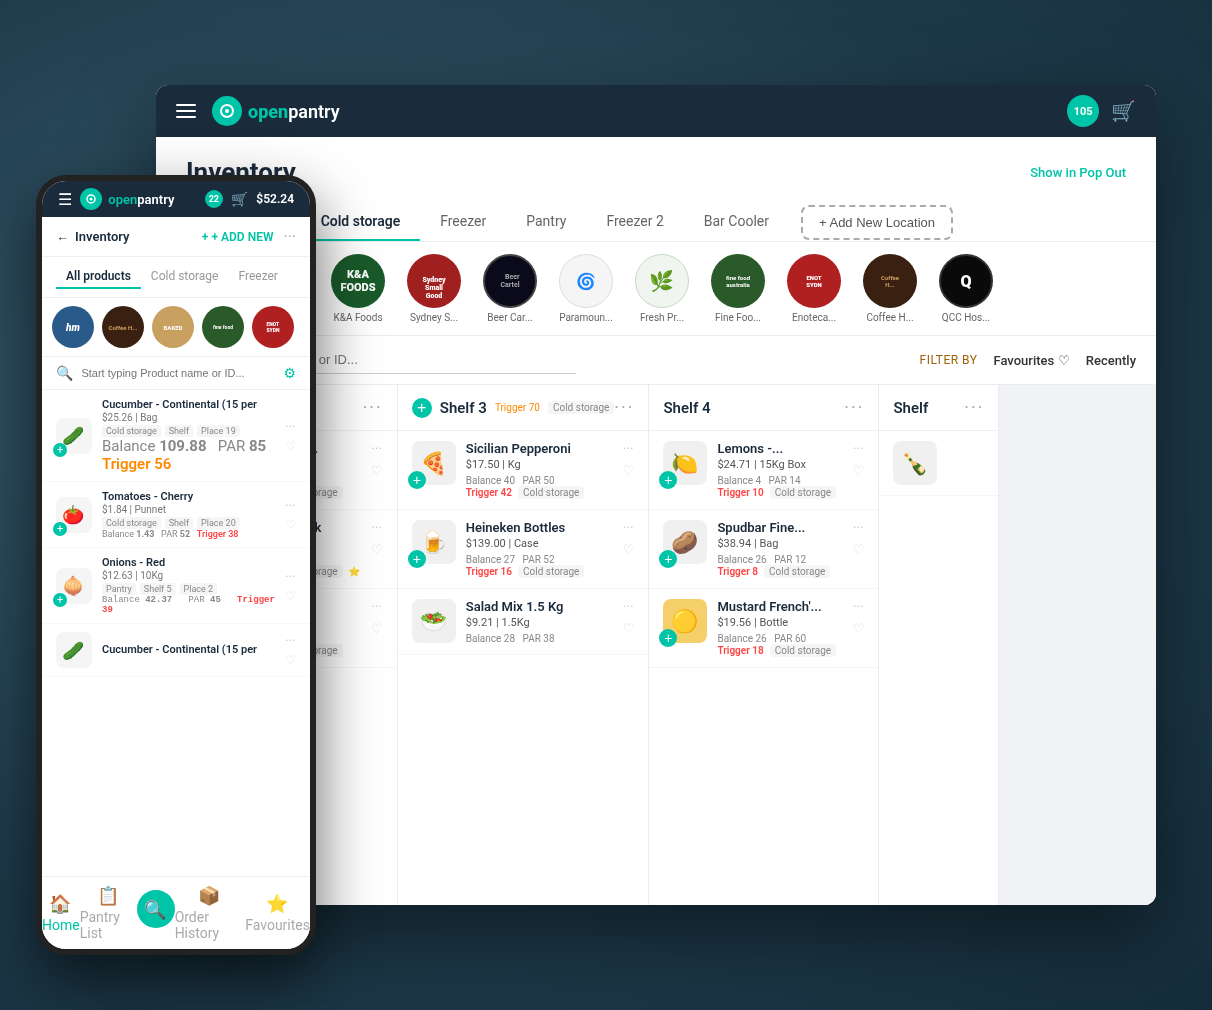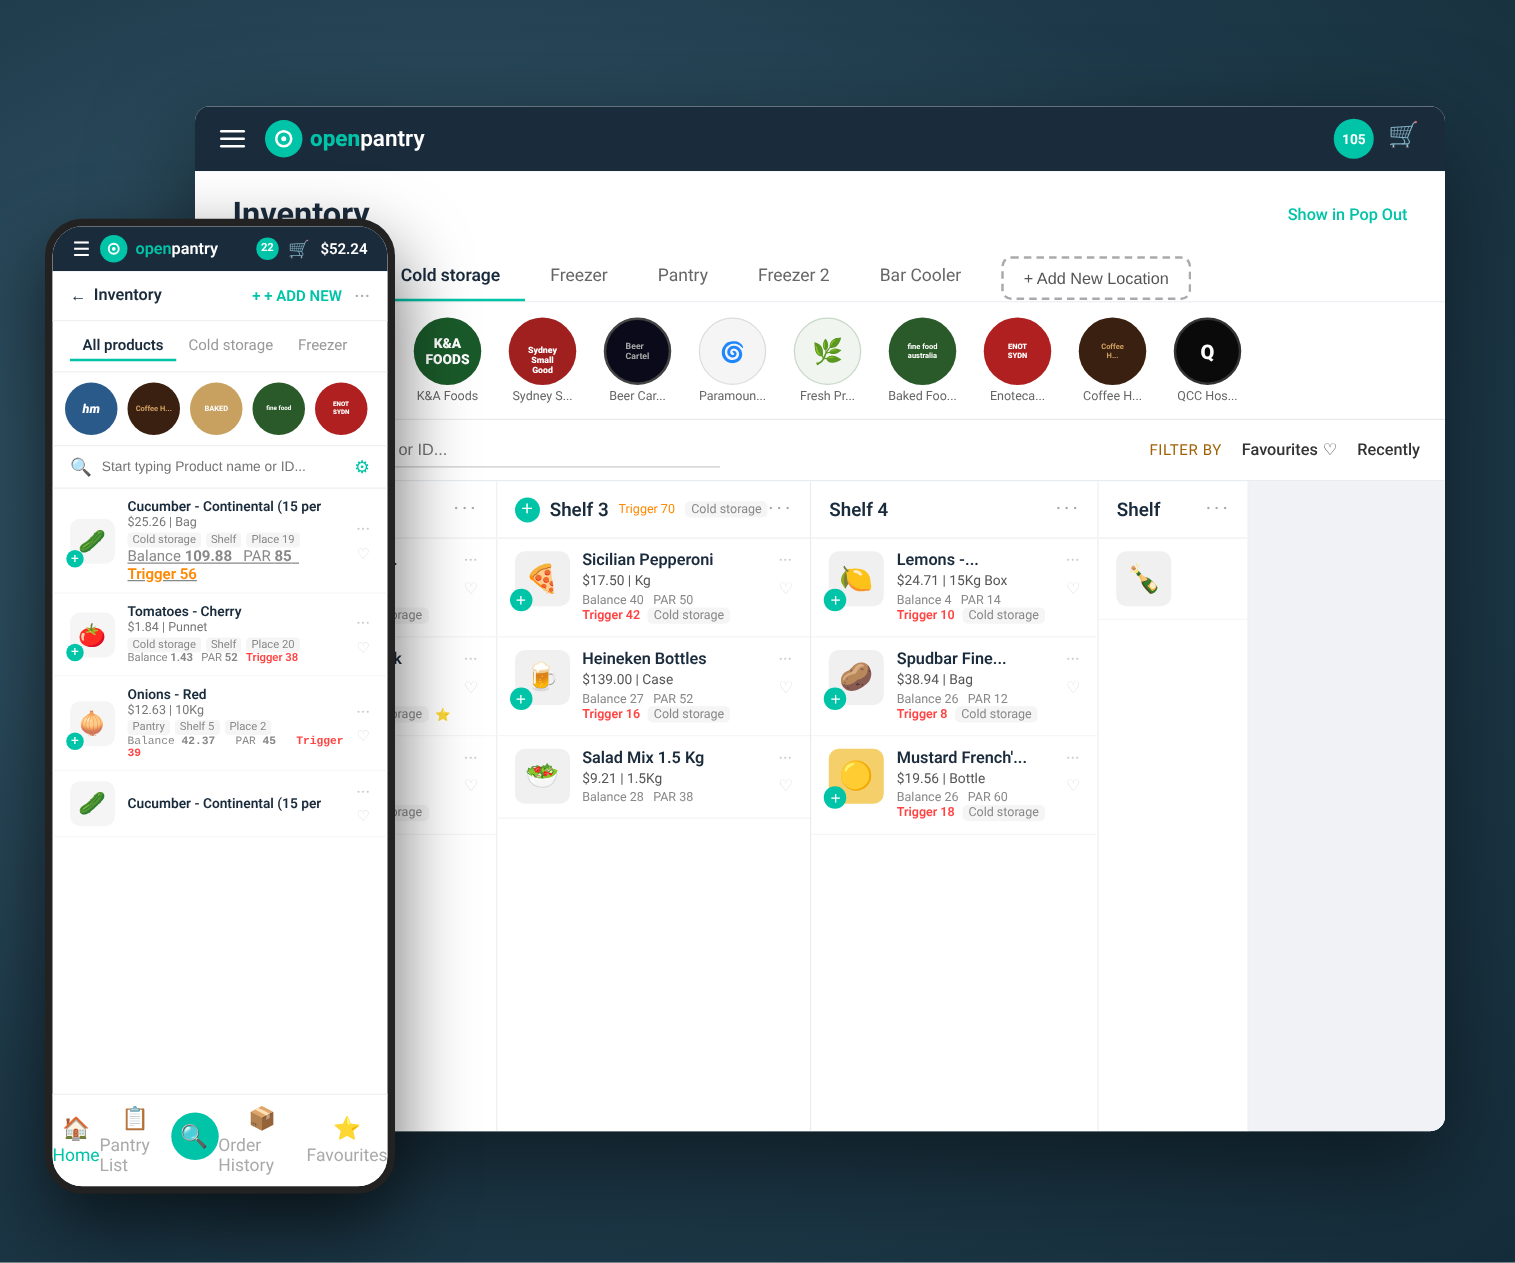--- a/index.html
+++ b/index.html
@@ -94,21 +94,21 @@
       font-size: 18px;
       font-weight: 600;
     }
     .logo-text span {
       color: #00c4a7;
       font-weight: 800;
     }
 
     .header-right {
       display: flex;
-      align-items: flex-start;
+      align-items: center;
       gap: 12px;
     }
 
     .user-avatar {
       width: 32px;
       height: 32px;
       border-radius: 50%;
       background: #00c4a7;
       display: flex;
       align-items: center;
@@ -805,41 +805,41 @@
           <span class="supplier-name">K&amp;A Foods</span>
         </div>
         <div class="supplier-logo">
           <div class="supplier-circle" style="background:#a02020;">
             <span style="font-size:7px; font-weight:900; text-align:center;margin-top:14px;">Sydney<br>Small<br>Good</span>
           </div>
           <span class="supplier-name">Sydney S...</span>
         </div>
         <div class="supplier-logo">
           <div class="supplier-circle" style="background:#0a0a1a; border:2px solid #444;">
-            <span style="font-size:7px; color:#aaa; text-align:left;">Beer<br>Cartel</span>
+            <span style="font-size:7px; color:#aaa; text-align:right;">Beer<br>Cartel</span>
           </div>
           <span class="supplier-name">Beer Car...</span>
         </div>
         <div class="supplier-logo">
           <div class="supplier-circle" style="background:#f5f5f5; border:1px solid #ddd;">
             <span style="font-size:16px;">🌀</span>
           </div>
           <span class="supplier-name">Paramoun...</span>
         </div>
         <div class="supplier-logo">
           <div class="supplier-circle" style="background:#f0f5f0; border:1px solid #c8d8c8;">
             <span style="font-size:20px;">🌿</span>
           </div>
           <span class="supplier-name">Fresh Pr...</span>
         </div>
         <div class="supplier-logo">
           <div class="supplier-circle" style="background:#2a5a2a;">
             <span style="font-size:6px; font-weight:700; text-align:center;">fine food<br>australia</span>
           </div>
-          <span class="supplier-name">Baked Foo...</span>
+          <span class="supplier-name">Fine Foo...</span>
         </div>
         <div class="supplier-logo">
           <div class="supplier-circle" style="background:#b02020;">
             <span style="font-size:6px; font-weight:900; text-align:center;">ENOT<br>SYDN</span>
           </div>
           <span class="supplier-name">Enoteca...</span>
         </div>
         <div class="supplier-logo">
           <div class="supplier-circle" style="background:#3a2010;">
             <span style="font-size:6px; font-weight:700; text-align:center; color:#d0a060;">Coffee<br>H...</span>
@@ -1185,21 +1185,21 @@
           <div class="mobile-item-add">+</div>
         </div>
         <div class="mobile-item-info">
           <div class="mobile-item-name">Cucumber - Continental (15 per</div>
           <div class="mobile-item-price">$25.26 | Bag</div>
           <div class="mobile-item-tags">
             <span class="mobile-item-tag">Cold storage</span>
             <span class="mobile-item-tag">Shelf</span>
             <span class="mobile-item-tag">Place 19</span>
           </div>
-          <div style="font-size:12px;color:#888;text-decoration:underline;">
+          <div style="font-size:15px;color:#888;">
             Balance <strong>109.88</strong> &nbsp; PAR <strong>85</strong> &nbsp; <span class="trigger-orange">Trigger 56</span>
           </div>
         </div>
         <div style="display:flex;flex-direction:column;gap:4px;align-items:center;">
           <span class="mobile-item-more">···</span>
           <span class="mobile-item-heart">♡</span>
         </div>
       </div>
 
       <div class="mobile-item">

